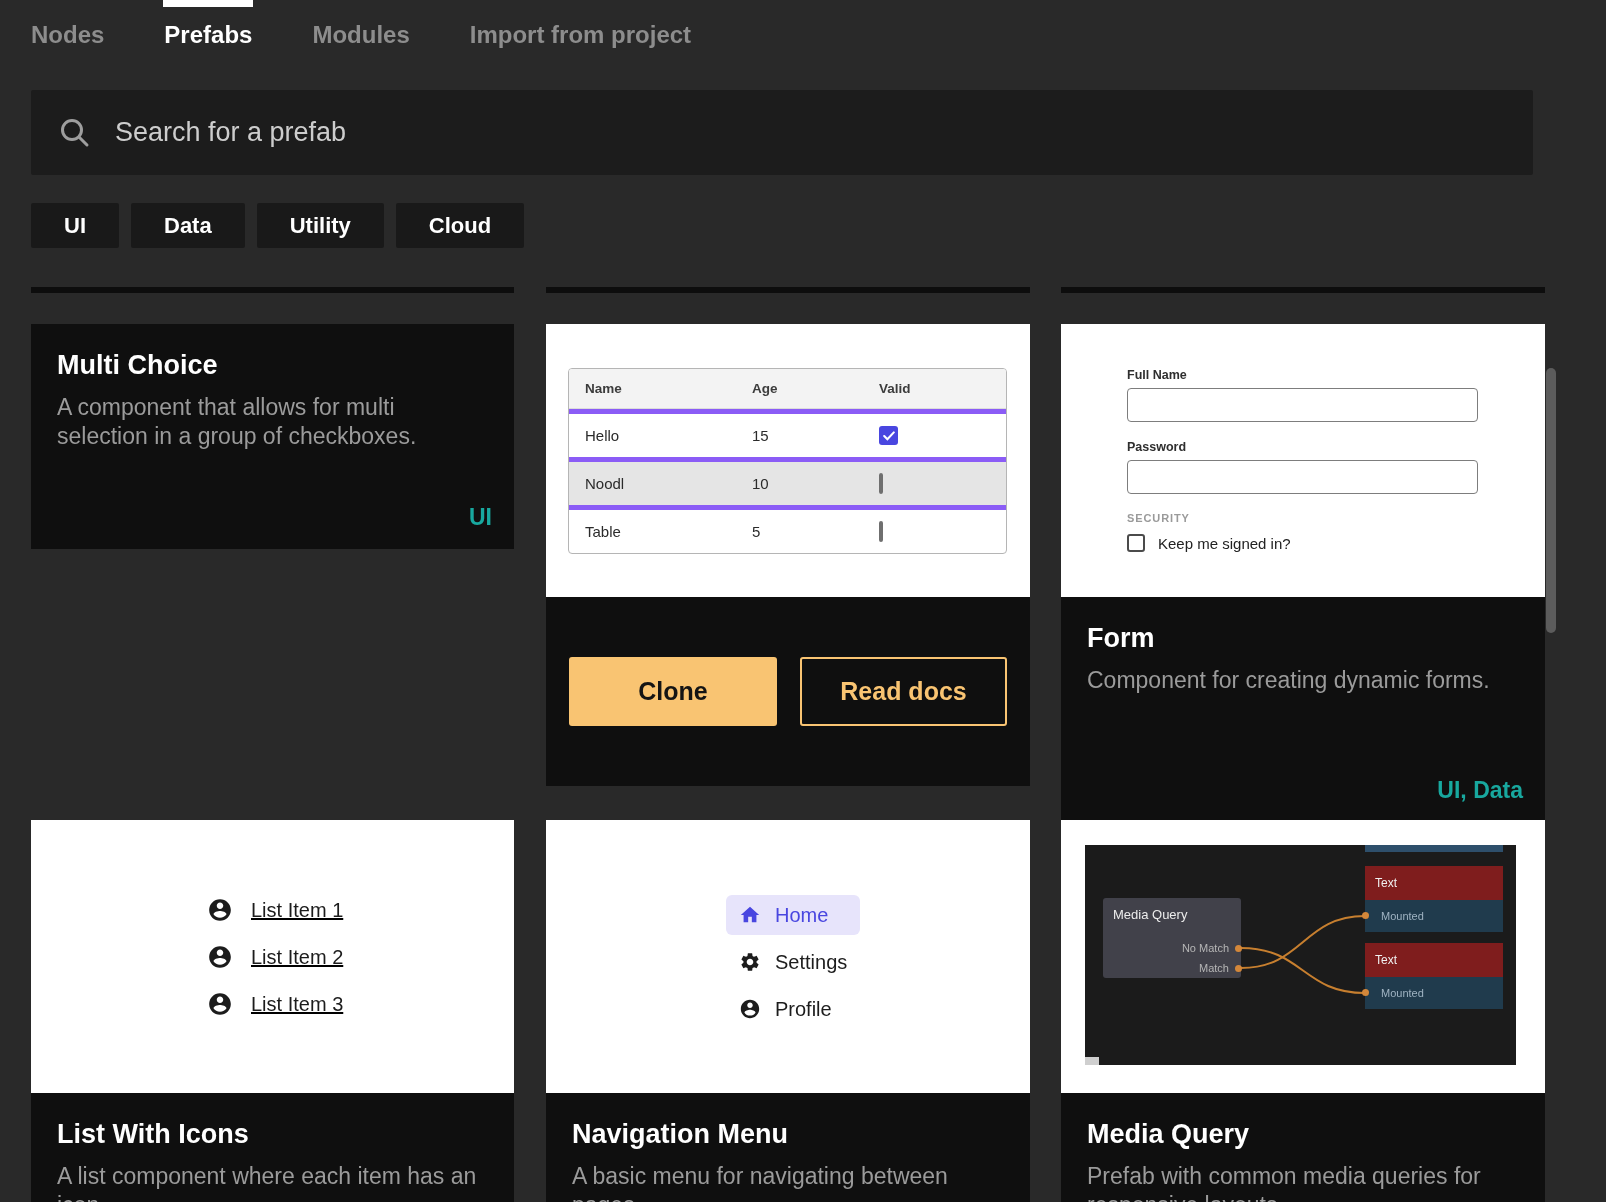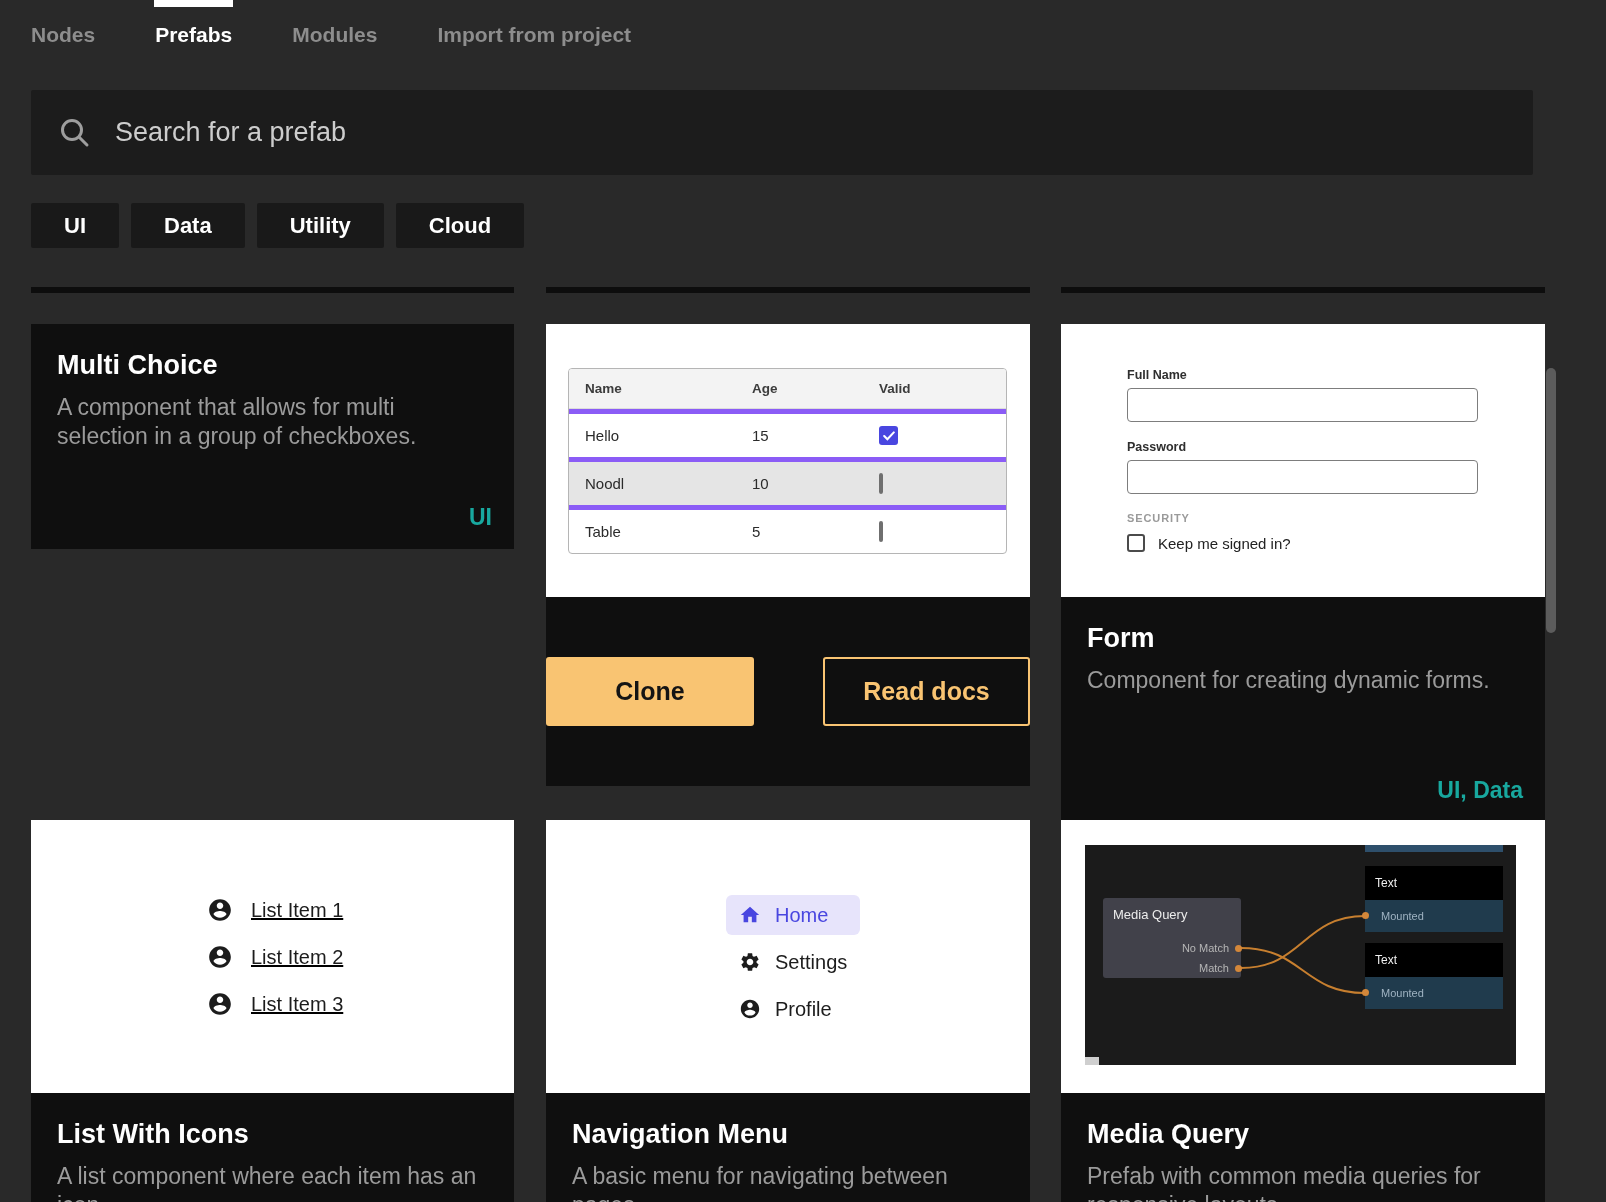--- a/index.html
+++ b/index.html
@@ -8,21 +8,21 @@
     position:relative;
     background:#292929;
     font-family:"Liberation Sans", sans-serif;
     overflow:hidden;
   }
 
   
   .tabs { position:absolute; left:31px; top:0; height:70px; display:flex; align-items:center; }
   .tab {
     position:relative; height:70px; display:flex; align-items:center;
-    margin-right:60px; font-size:21px; font-weight:700; color:#8d8d8d; cursor:pointer;
+    margin-right:60px; font-size:24px; font-weight:700; color:#8d8d8d; cursor:pointer;
   }
   .tab.active { color:#ffffff; }
   .tab.active::before {
     content:""; position:absolute; top:0; left:-1px; right:-1px; height:7px; background:#ffffff;
   }
 
   
   .searchbar {
     position:absolute; left:31px; top:90px; width:1502px; height:85px;
     background:#1c1c1c; border-radius:2px; display:flex; align-items:center; padding:0 26px;
@@ -116,21 +116,21 @@
 
   
   .mq-shot { position:absolute; left:24px; top:25px; width:431px; height:220px; background:#1b1b1b; }
   .mq-node { position:absolute; left:18px; top:53px; width:138px; height:80px; background:#41414a; border-radius:3px; }
   .mq-node .nt { font-size:13px; color:#ececec; padding:9px 0 0 10px; }
   .mq-out { position:absolute; right:12px; font-size:11px; color:#b5b5b5;margin-left:32px; }
   .mq-out.o1 { top:44px; }
   .mq-out.o2 { top:64px; }
   .dot { position:absolute; width:7px; height:7px; border-radius:50%; background:#d3873a; }
   .tnode { position:absolute; left:280px; width:138px; }
-  .tnode .th { height:34px; background:#000000; display:flex; align-items:center; padding-left:10px; font-size:12px; color:#f0f0f0; }
+  .tnode .th { height:34px; background:#7f1d1d; display:flex; align-items:center; padding-left:10px; font-size:12px; color:#f0f0f0; }
   .tnode .tb { height:32px; background:#203b4d; display:flex; align-items:center; padding-left:16px; font-size:11px; color:#9fb3c2; }
   .mq-strip { position:absolute; left:280px; top:0; width:138px; height:7px; background:#2e4f6b; }
   .mq-chip { position:absolute; left:0; top:212px; width:14px; height:8px; background:#cfcfcf; }
   .mq-wires { position:absolute; left:0; top:0; }
 
   
   .scrollthumb {
     position:absolute; left:1546px; top:368px; width:10px; height:265px;
     background:#5c5c5c; border-radius:5px;
   }
@@ -200,21 +200,21 @@
       </div>
       <div class="trow">
         <div class="tc1">Table</div>
         <div class="tc2">5</div>
         <div class="tc3">
           <span class="cb-sm unchecked"></span>
         </div>
       </div>
     </div>
   </div>
-  <div class="info hover-actions" style="padding:0;justify-content:space-between;">
+  <div class="info hover-actions" style="padding:0;">
     <button class="btn-clone">Clone</button>
     <button class="btn-docs">Read docs</button>
   </div>
 </div>
 
 <div class="card" style="left:1061px; top:324px;">
   <div class="preview">
     <div class="form-p">
       <div class="f-label">Full Name</div>
       <div class="f-input"></div>

